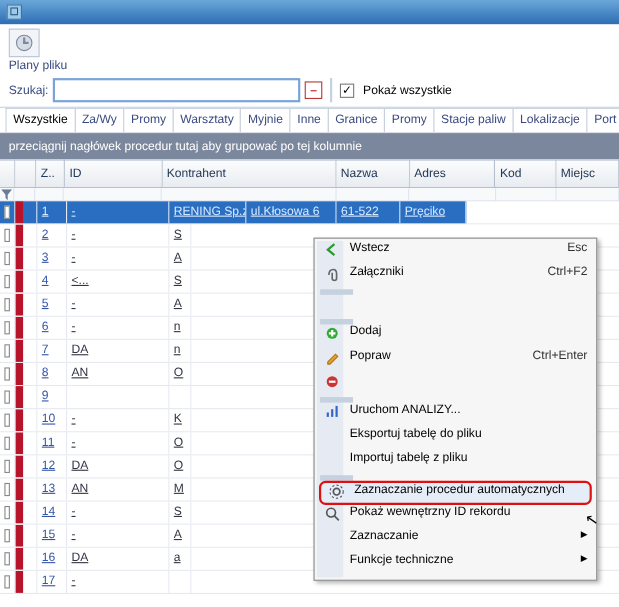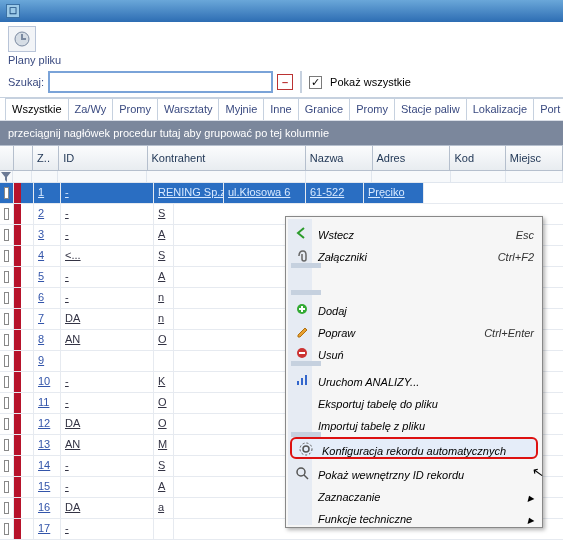--- a/index.html
+++ b/index.html
@@ -34,21 +34,21 @@
   .row .ck { display:flex; align-items:center; justify-content:center; text-decoration:none;}
   .cb { width:12px; height:12px; border:1px solid #888; background:#fff;}
   .mark { width:7px; background:#b7132b;}
   .w0{width:14px;} .w1{width:20px;} .w2{width:27px;} .w3{width:93px;} .w4{width:167px;} .w5{width:82px;} .w6{width:58px;} .w7{width:60px;}
   .zlink{color:#3355aa;}
   .filter-icon { display:flex; align-items:center; justify-content:center;}
   .filter-icon svg{width:10px;height:10px;}
 
   .menu { position:absolute; left:285px; top:216px; width:258px; background:#f6f6f6; border:1px solid #888; box-shadow:2px 2px 4px rgba(0,0,0,.3); padding:2px 2px;}
   .menu .iconcol{ position:absolute; left:2px; top:2px; bottom:2px; width:24px; background:#e6ebf3;}
-  .mi { position:relative; display:flex; align-items:flex-end; height:22px; padding-left:30px; padding-right:6px;font-style:italic;}
+  .mi { position:relative; display:flex; align-items:flex-start; height:22px; padding-left:30px; padding-right:6px;}
   .mi span.lbl{ flex:1; color:#000; }
   .mi span.sc{ color:#333; }
   .mi.sep{ height:5px; padding:0 2px 0 28px;}
   .mi.sep div{ border-top:1px solid #c3c3c3; width:100%;}
   .mi .ic{ position:absolute; left:6px; width:16px; height:16px; display:flex; align-items:center; justify-content:center;}
   .mi.arrow::after{content:"▶"; font-size:8px; color:#000;}
   .mi.hl{ margin:0 2px; border:2px solid #d11; border-radius:6px; background:#e5edf9;}
   .cursor{ position:absolute; left:532px; top:464px; font-size:14px; color:#000; transform:rotate(-10deg);}
   
   .tabs { overflow:hidden; white-space:nowrap;}
@@ -366,21 +366,20 @@
         <span class="lbl">Popraw</span>
         <span class="sc">Ctrl+Enter</span>
       </div>
       <div class="mi">
         <div class="ic">
           <svg width="14" height="14">
             <circle cx="7" cy="7" r="5" fill="#c33"></circle>
             <rect x="4" y="6" width="6" height="2" fill="#fff"></rect>
           </svg>
         </div>
-        <span class="lbl">Usuń</span>
       </div>
       <div class="mi sep">
         <div></div>
       </div>
       <div class="mi">
         <div class="ic">
           <svg width="14" height="14">
             <rect x="2" y="8" width="2" height="4" fill="#36c"></rect>
             <rect x="6" y="5" width="2" height="7" fill="#36c"></rect>
             <rect x="10" y="2" width="2" height="10" fill="#36c"></rect>
@@ -399,21 +398,21 @@
       <div class="mi sep">
         <div></div>
       </div>
       <div class="mi hl">
         <div class="ic">
           <svg width="14" height="14">
             <circle cx="7" cy="7" r="3" fill="none" stroke="#555" stroke-width="1.5"></circle>
             <circle cx="7" cy="7" r="6" fill="none" stroke="#555" stroke-width="1" stroke-dasharray="2 2"></circle>
           </svg>
         </div>
-        <span class="lbl">Konfiguracja rekordu automatycznych</span>
+        <span class="lbl">Zaznaczanie procedur automatycznych</span>
       </div>
       <div class="mi">
         <div class="ic">
           <svg width="14" height="14">
             <circle cx="6" cy="6" r="4" fill="none" stroke="#555" stroke-width="1.5"></circle>
             <line x1="9" y1="9" x2="13" y2="13" stroke="#555" stroke-width="1.5"></line>
           </svg>
         </div>
         <span class="lbl">Pokaż wewnętrzny ID rekordu</span>
       </div>

